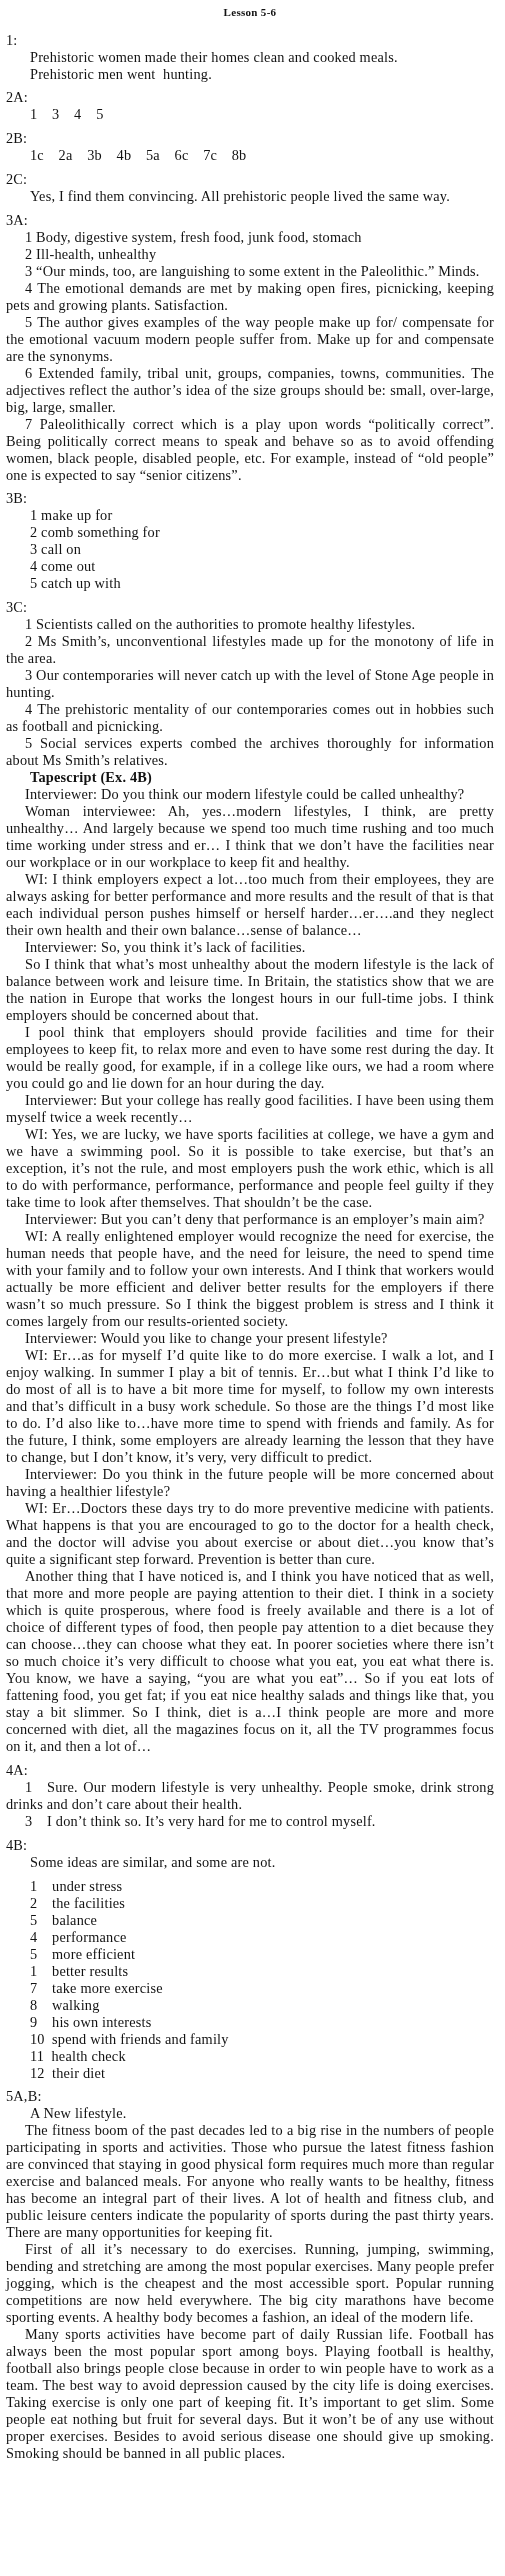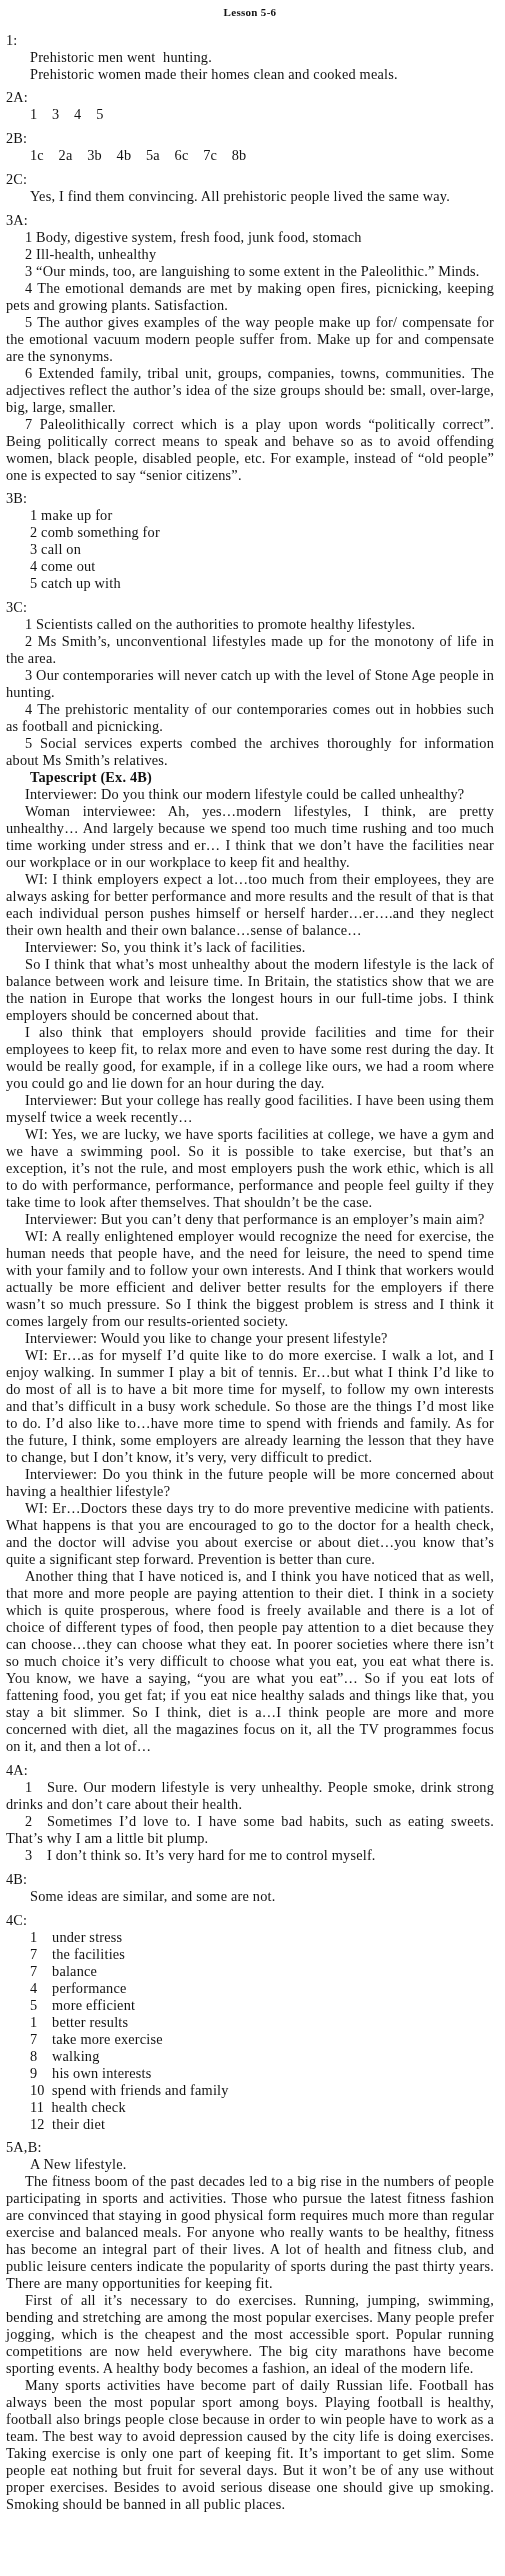--- a/index.html
+++ b/index.html
@@ -39,22 +39,22 @@
     hyphens:auto; -webkit-hyphens:auto;
   }
 </style>
 </head>
 <body>
 
 <h1 class="page-title">Lesson 5-6</h1>
 <div id="content">
     <section class="sec">
       <div class="sec-label">1:</div>
+      <p class="item line">Prehistoric women made their homes clean and cooked meals.</p>
       <p class="item line">Prehistoric men went  hunting.</p>
-      <p class="item line">Prehistoric women made their homes clean and cooked meals.</p>
     </section>
     <section class="sec">
       <div class="sec-label">2A:</div>
       <p class="item line">1  3  4  5</p>
     </section>
     <section class="sec">
       <div class="sec-label">2B:</div>
       <p class="item line">1c  2a  3b  4b  5a  6c  7c  8b</p>
     </section>
     <section class="sec">
@@ -87,46 +87,44 @@
       <p class="item para">4 The prehistoric  mentality of our contemporaries comes out in hobbies such as football and picnicking.</p>
       <p class="item para">5 Social services  experts combed the archives thoroughly for information about Ms Smith’s relatives.</p>
     </section>
     <section class="sec no-gap">
       <div class="sec-label bold-indent">Tapescript (Ex. 4B)</div>
       <p class="item para">Interviewer: Do you think our modern lifestyle could be called unhealthy?</p>
       <p class="item para">Woman interviewee: Ah, yes…modern lifestyles, I think, are pretty unhealthy… And largely because we spend too much time rushing and too much time working under stress and er… I think that we don’t have the facilities near our workplace or in our workplace to keep fit and healthy.</p>
       <p class="item para">WI: I think employers expect  a lot…too much from their employees, they are always asking for better performance and more results and the result of that is that each individual person pushes himself or herself harder…er….and they neglect their own health and their own balance…sense of balance…</p>
       <p class="item para">Interviewer: So, you think it’s lack of facilities.</p>
       <p class="item para">So I think that what’s most unhealthy about the modern lifestyle is the lack of balance between work and leisure time. In Britain, the statistics  show that we are the nation in Europe that works the longest  hours in our full-time jobs. I think employers should be concerned about that.</p>
-      <p class="item para">I also think that employers should provide facilities and time for their employees to keep fit, to relax more and even to have some rest during the day. It would be really good, for example,  if in a college like ours, we had a room where you could go and lie down for an hour during the day.</p>
+      <p class="item para">I pool think that employers should provide facilities and time for their employees to keep fit, to relax more and even to have some rest during the day. It would be really good, for example,  if in a college like ours, we had a room where you could go and lie down for an hour during the day.</p>
       <p class="item para">Interviewer: But your college has  really good facilities. I have been using them myself twice a week recently…</p>
       <p class="item para">WI:  Yes, we are lucky, we have sports facilities at college, we have a gym and we have a swimming pool. So it is possible to take exercise, but that’s an exception, it’s not the rule, and most employers push the work ethic, which is all to do with performance, performance, performance and people feel guilty if they take time to look after themselves. That shouldn’t be the case.</p>
       <p class="item para">Interviewer: But you can’t deny that performance is an employer’s main aim?</p>
       <p class="item para">WI: A really enlightened employer would recognize the need for exercise, the human needs that people have, and the need for leisure, the need to spend time with your family and to follow your own interests. And I think that workers would actually be more efficient and deliver better results for the employers if there wasn’t so much pressure. So I think the biggest problem is stress and I think it comes largely from our results-oriented society.</p>
       <p class="item para">Interviewer: Would you like to change your present lifestyle?</p>
       <p class="item para">WI: Er…as for myself I’d quite like to do more exercise. I walk a lot, and I enjoy walking. In summer I play a bit of tennis. Er…but what I think I’d like to do most of all is to have a bit more time for myself, to follow my own interests and that’s difficult in a busy work schedule. So those are the things I’d most like to do. I’d also like to…have more time to spend with friends and family. As for the future, I think, some employers are already learning the lesson that they have to change, but I don’t know, it’s very, very difficult to predict.</p>
       <p class="item para">Interviewer: Do you think in the future people will be more concerned about having a healthier lifestyle?</p>
       <p class="item para">WI: Er…Doctors these days try to do more preventive medicine with patients. What happens is that you are encouraged to go to the doctor for a health check, and the doctor will advise you about exercise or about diet…you know that’s quite a significant step forward. Prevention is better than cure.</p>
       <p class="item para">Another thing that I have noticed is, and I think you have noticed that as well, that more and more people are paying attention to their diet. I think in a society which is quite prosperous, where food is freely available and there is a lot of choice of different types of food, then people pay attention to a diet because they can choose…they can choose what they eat. In poorer societies where there isn’t so much choice it’s very difficult to choose what you eat, you eat what there is. You know, we have a saying, “you are what you eat”… So if you eat lots of fattening  food, you get fat; if you eat nice healthy salads and things like that, you stay a bit slimmer. So I think, diet is a…I think people are more and more concerned with diet, all the magazines focus on it, all the TV programmes focus on it, and then a lot of…</p>
     </section>
     <section class="sec">
       <div class="sec-label">4A:</div>
       <p class="item para">1  Sure. Our modern lifestyle is very unhealthy. People smoke, drink strong drinks and don’t care about their health.</p>
-      <p class="item para">2  Sometimes I’d love to. I have some bad habits, such as eating sweets. That’s why I am a little bit plump.</p>
       <p class="item para">3  I don’t think so. It’s very hard for me to control myself.</p>
     </section>
     <section class="sec">
       <div class="sec-label">4B:</div>
       <p class="item line">Some ideas are similar, and some are not.</p>
     </section>
     <section class="sec">
-      <div class="sec-label">4C:</div>
       <p class="item line">1  under stress</p>
-      <p class="item line">7  the facilities</p>
-      <p class="item line">7  balance</p>
+      <p class="item line">2  the facilities</p>
+      <p class="item line">5  balance</p>
       <p class="item line">4  performance</p>
       <p class="item line">5  more efficient</p>
       <p class="item line">1  better results</p>
       <p class="item line">7  take more exercise</p>
       <p class="item line">8  walking</p>
       <p class="item line">9  his own interests</p>
       <p class="item line">10 spend with friends and family</p>
       <p class="item line">11 health check</p>
       <p class="item line">12 their diet</p>
     </section>

